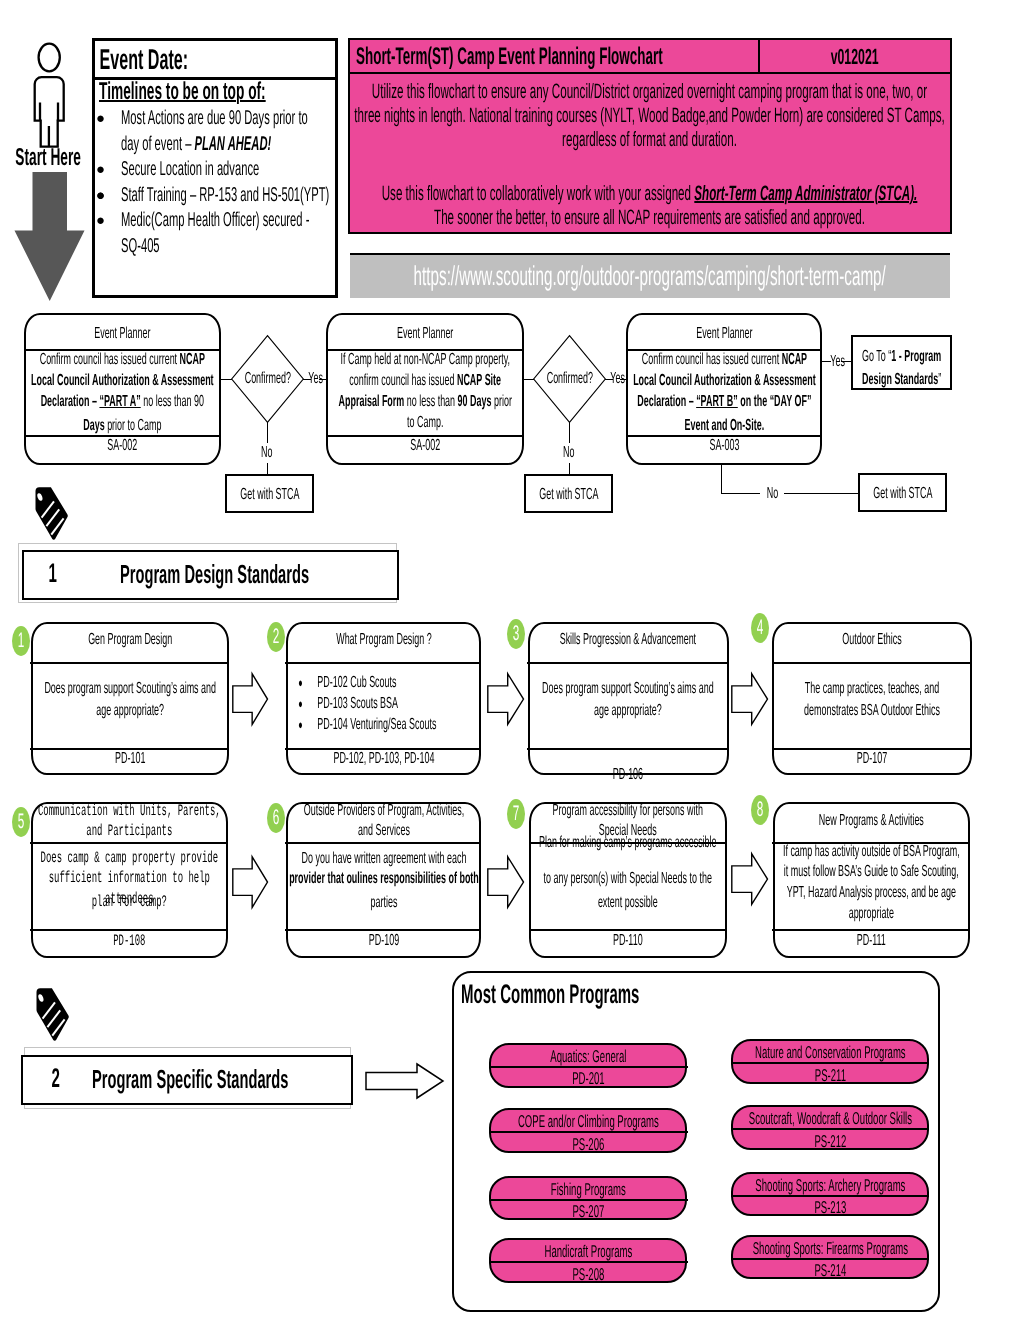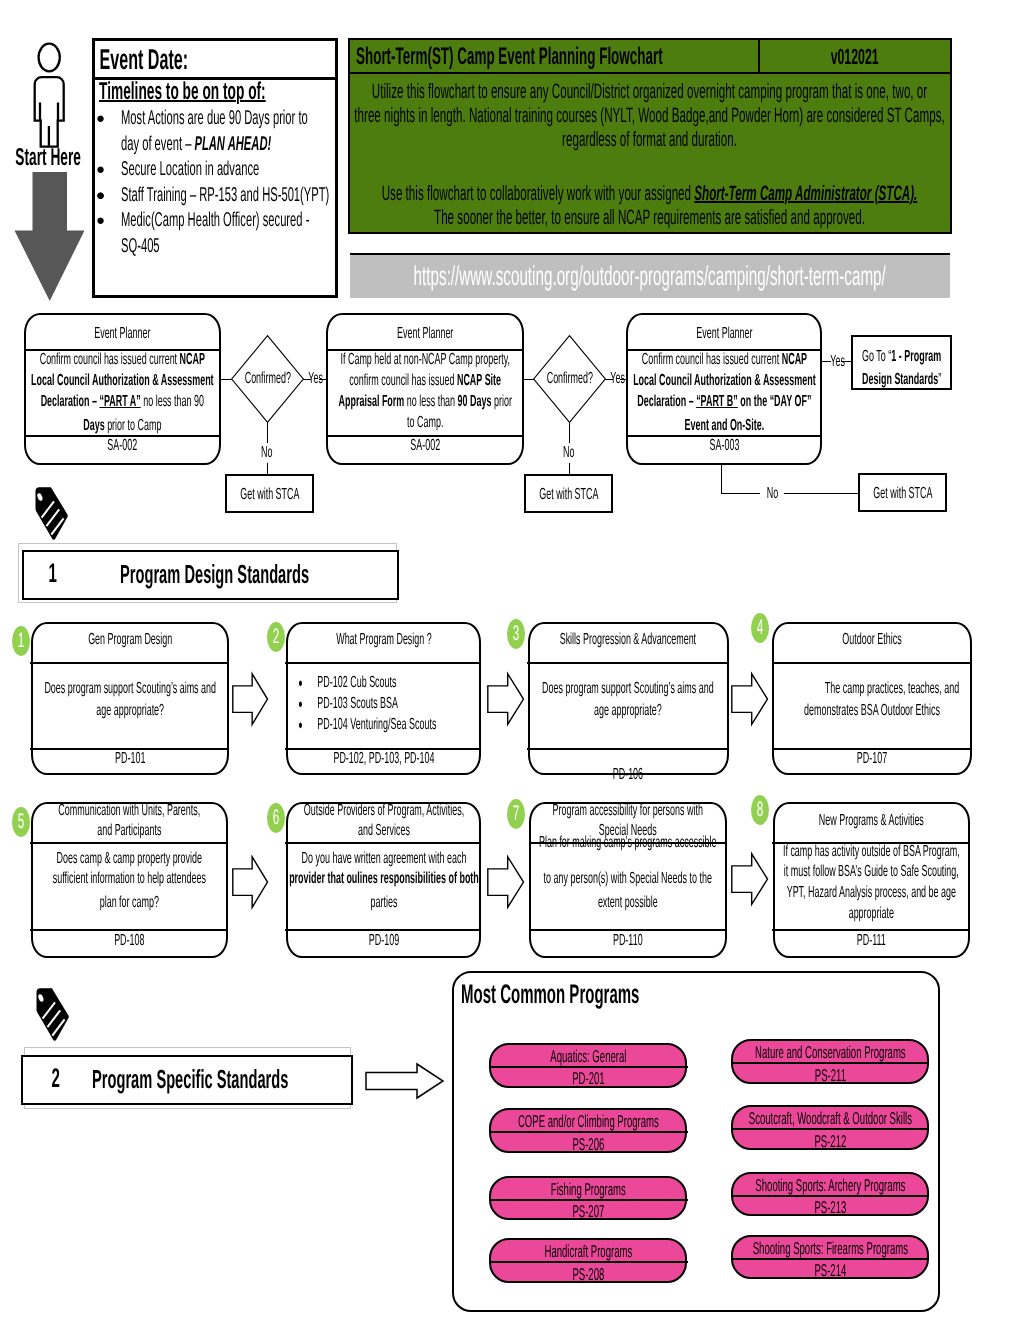--- a/index.html
+++ b/index.html
@@ -24,21 +24,21 @@
   #timelines-head{position:absolute;left:3.5px;top:38px;width:235px;}
   #timelines-head .cond{font-size:24.5px;font-weight:bold;line-height:25px;
       text-decoration:underline;text-underline-offset:1px;text-decoration-thickness:2.2px;}
   #bullets{position:absolute;left:-1.5px;top:65px;width:241px;}
   .bullet-row{position:relative;}
   .bullet-dot{position:absolute;left:2.5px;top:0px;font-size:15px;line-height:25.5px;}
   .bullet-txt{margin-left:27.5px;width:214px;}
   .bullet-txt .cond{font-size:20px;line-height:25.5px;width:382.1px;}
 
   
-  #header-table{left:348px;top:38px;width:604px;height:196px;border:2.4px solid #000;background:#4d7c0f;}
+  #header-table{left:348px;top:38px;width:604px;height:196px;border:2.4px solid #000;background:#ec4899;}
   #hdr-title-row{position:absolute;left:0;top:0;width:100%;height:34px;border-bottom:2.4px solid #000;
       box-sizing:border-box;}
   #hdr-title{position:absolute;left:6px;top:0px;width:400px;}
   #hdr-title .cond{font-size:24px;font-weight:bold;line-height:33px;}
   #hdr-vdiv{position:absolute;left:408px;top:0;width:2.2px;height:31.6px;background:#000;}
   #hdr-version{position:absolute;left:410px;top:0px;width:190px;}
   #hdr-version .condc{font-size:22px;font-weight:bold;line-height:33px;text-align:center;}
   #hdr-body{position:absolute;left:0;top:34px;width:100%;height:181px;border-bottom:2.4px solid #000;
       box-sizing:border-box;padding:6px 4px 0 3px;}
   #hdr-body .para{width:100%;text-align:center;}
@@ -420,35 +420,35 @@
       </div>
     </div>
     <div class="badge" style="left: 507px; top: 618.5px; width: 18px; height: 30px; line-height: 30px;">
       <div class="condc">3</div>
     </div>
     <div class="flowbox" style="left: 772.3px; top: 621.8px; width: 200px; height: 153px;">
       <div class="fb-head" style="top:6px;">
         <div class="condc">Outdoor Ethics</div>
       </div>
       <div class="fb-hline" style="top:37.8px;"></div>
-      <div class="fb-body" style="top:54px;padding-left:20px;">
+      <div class="fb-body" style="top:54px;">
         <div class="condc">The camp practices, teaches, and</div>
       </div>
       <div class="fb-body" style="top:76.5px;">
         <div class="condc">demonstrates BSA Outdoor Ethics</div>
       </div>
       <div class="fb-hline" style="top:124.2px;"></div>
       <div class="fb-foot" style="top:125px;">
         <div class="condc">PD-107</div>
       </div>
     </div>
     <div class="badge" style="left: 751.3px; top: 613.4px; width: 18px; height: 30px; line-height: 30px;">
       <div class="condc">4</div>
     </div>
-    <div class="flowbox" style="left: 30.9px; top: 802.1px; width: 197px; height: 155.5px;">
+    <div class="flowbox" style="left: 30.9px; top: 802.1px; width: 197px; height: 155.5px; font-family: Liberation Mono, monospace;">
       <div class="fb-head" style="top:-3px;">
         <div class="condc">Communication with Units, Parents,</div>
       </div>
       <div class="fb-head" style="top:17px;">
         <div class="condc">and Participants</div>
       </div>
       <div class="fb-hline" style="top:37.9px;"></div>
       <div class="fb-body" style="top:43.5px;">
         <div class="condc">Does camp &amp; camp property provide</div>
       </div>

